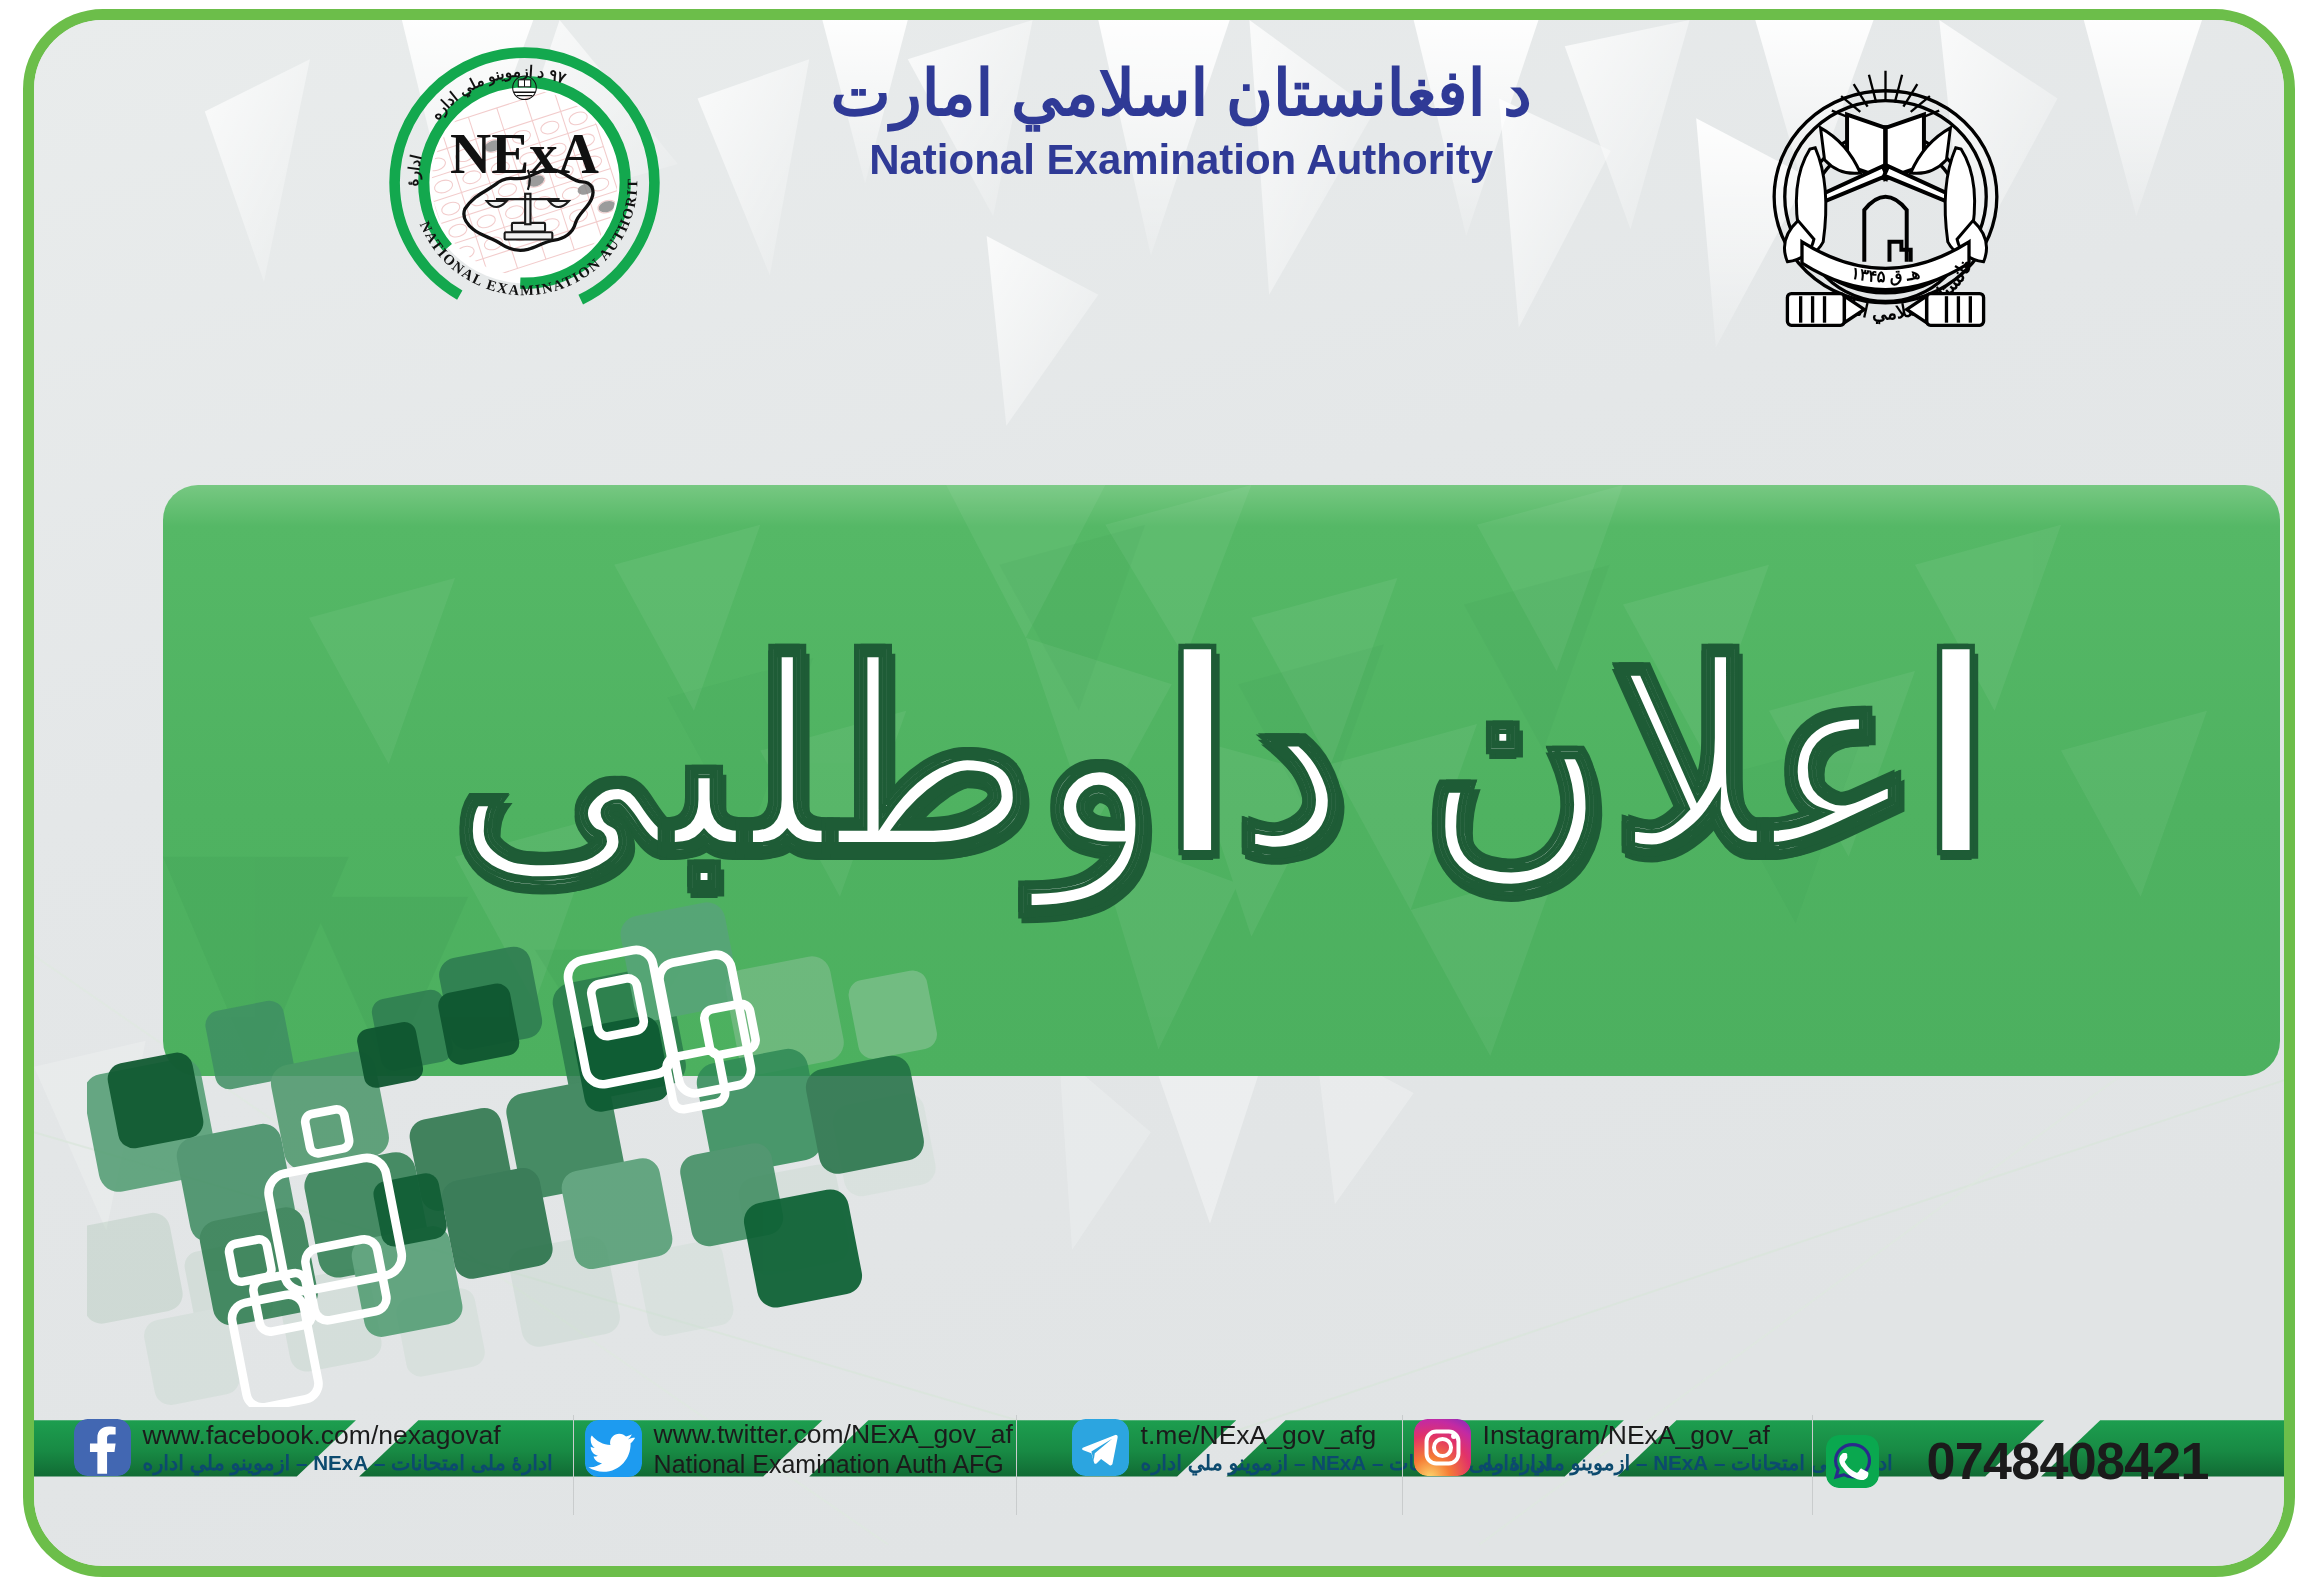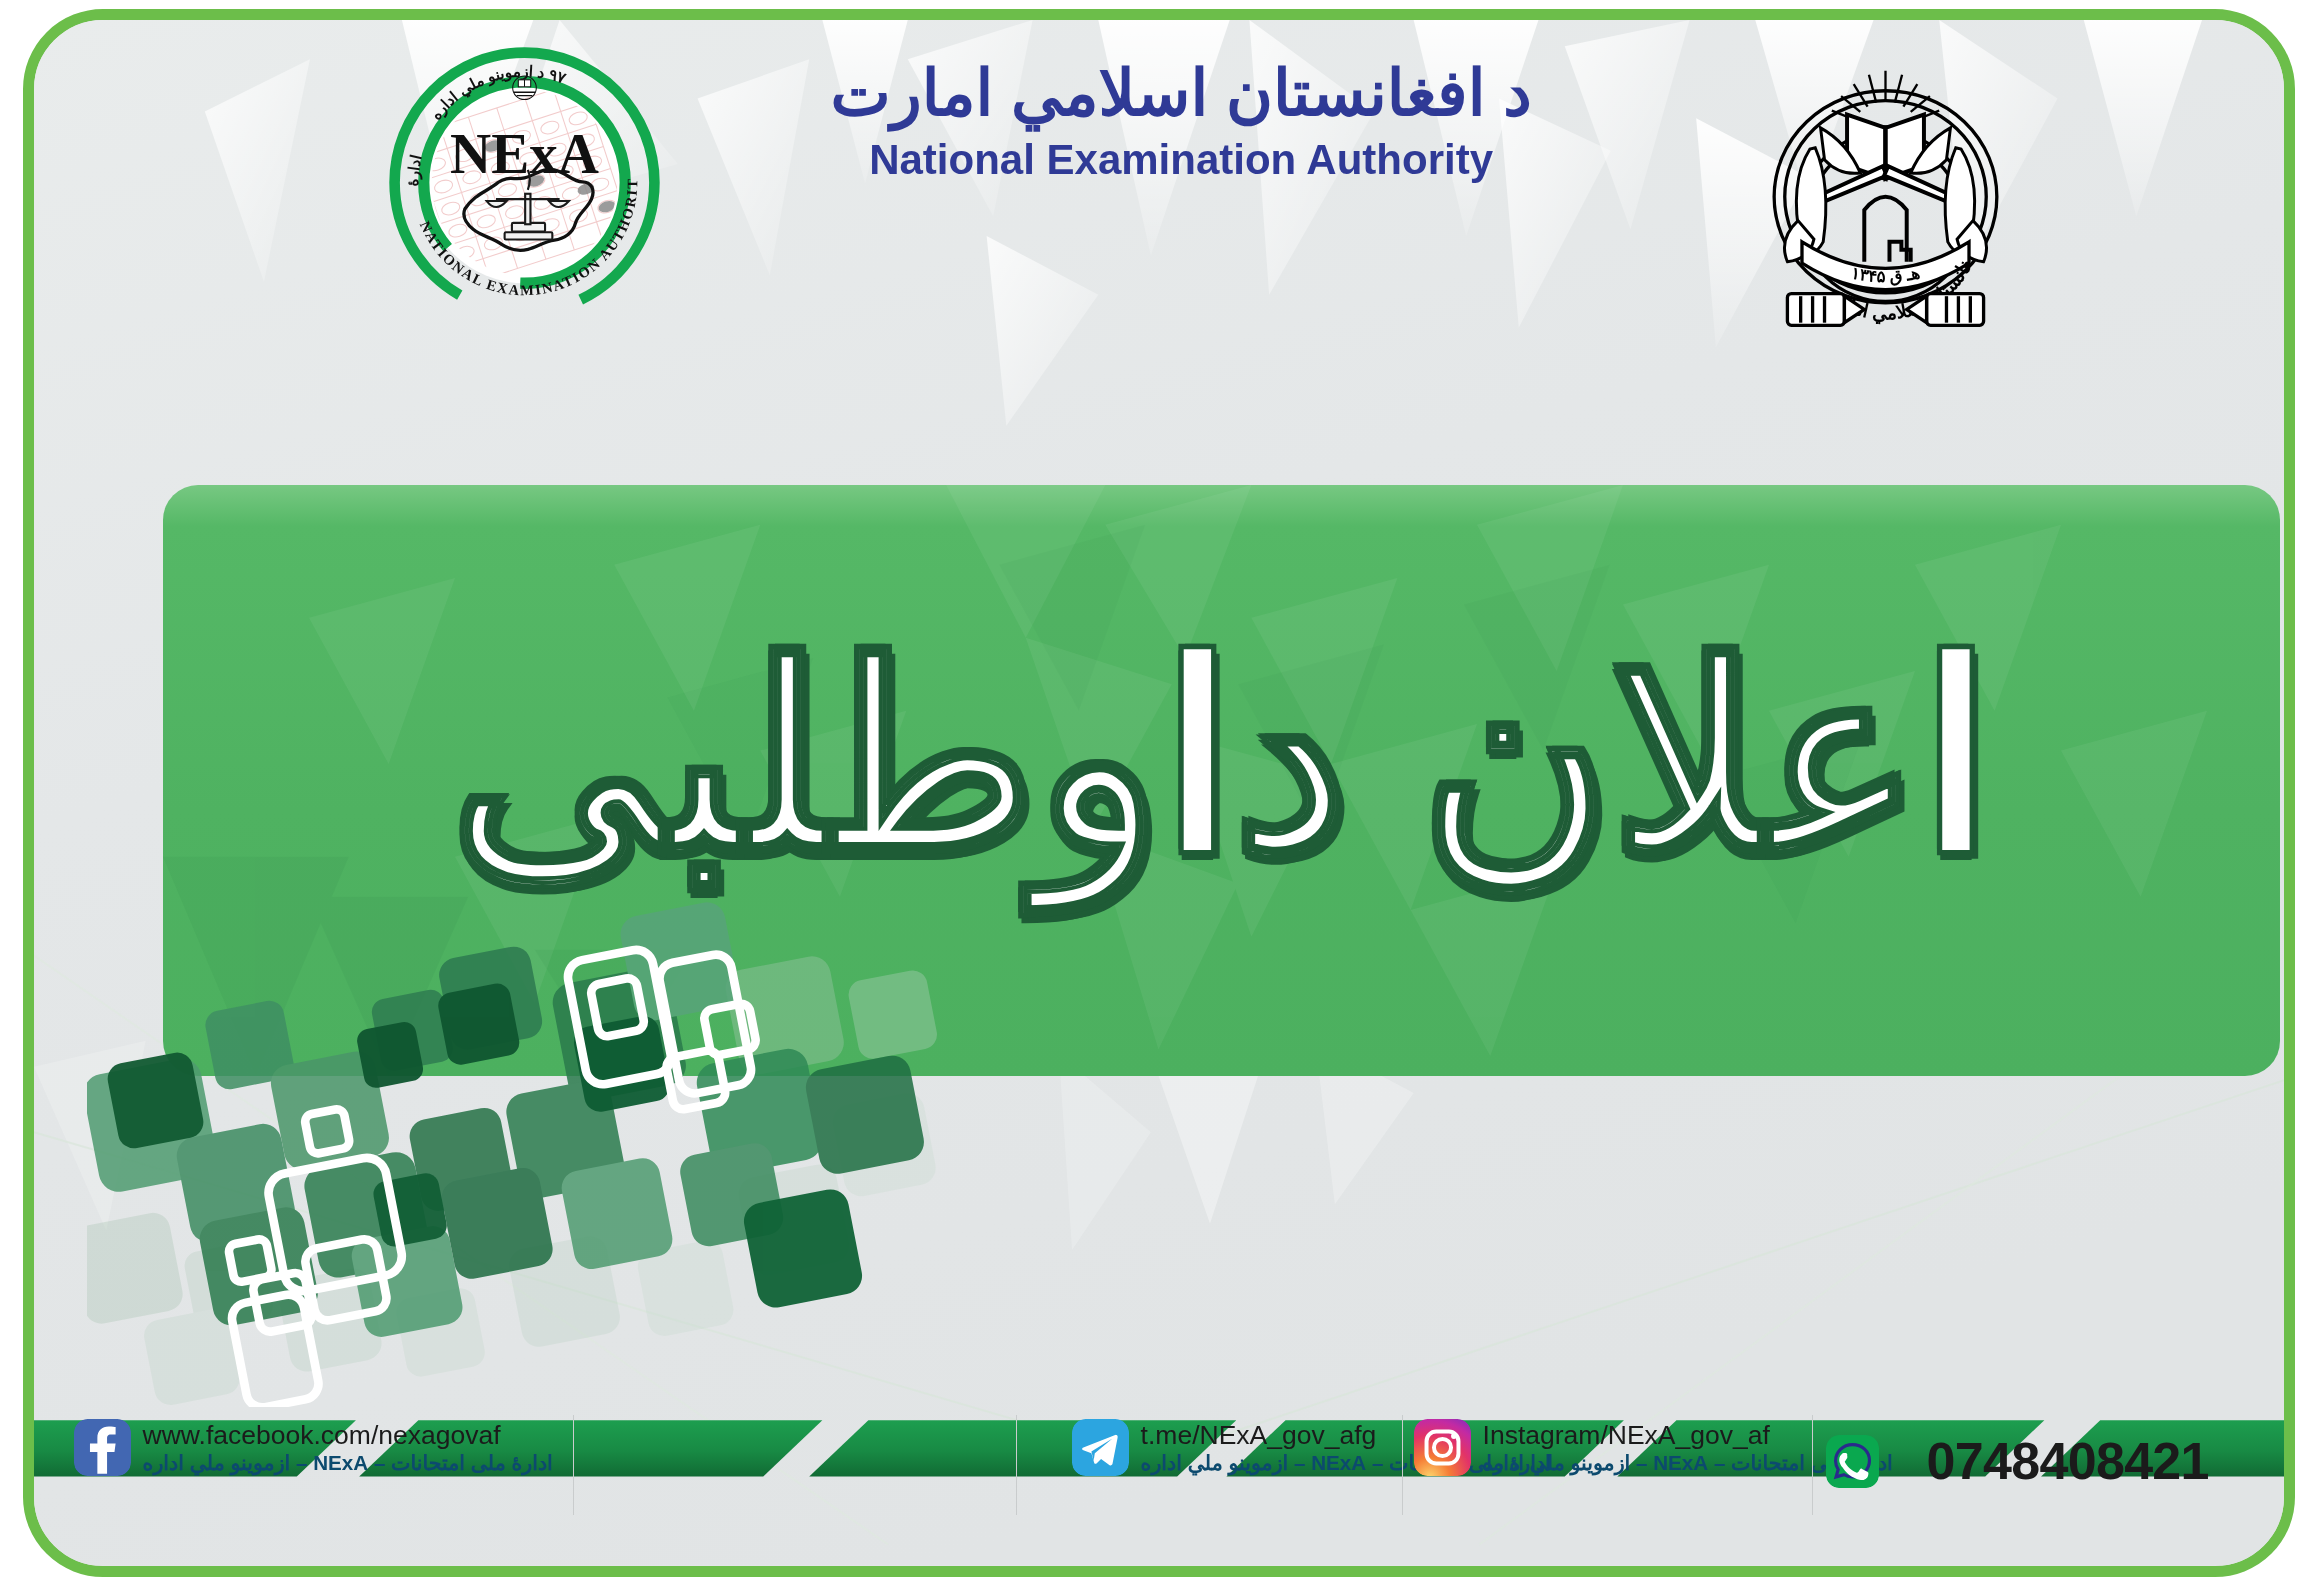--- a/index.html
+++ b/index.html
@@ -488,20 +488,32 @@
               <path d="M58 96V58h13l2-15H58v-9c0-4 1-7 7-7h8V14c-1 0-6-1-12-1-12 0-20 7-20 20v10H28v15h13v38z" fill="#fff"></path>
             </svg>
           </div>
           <div class="soc-text">
             <div class="soc-l1">www.facebook.com/nexagovaf</div>
             <div class="soc-l2">ادارۀ ملی امتحانات – NExA – ازموینو ملي اداره</div>
           </div>
         </div>
         <div class="sep" style="left:539px;"></div>
 
+        <div class="soc" style="left:551px;">
+          <div class="soc-icon">
+            <svg viewBox="0 0 100 100">
+              <rect width="100" height="100" rx="24" fill="#1d9bf0"></rect>
+              <path d="M84 31c-3 1-6 2-9 3 3-2 6-5 7-9-3 2-6 3-10 4-3-3-7-5-12-5-9 0-16 7-16 16 0 1 0 3 1 4-13-1-25-7-33-17-2 2-2 5-2 8 0 6 3 11 7 14-3 0-5-1-7-2 0 8 5 14 13 16-2 0-3 1-5 1h-3c2 7 8 11 15 12-6 4-13 7-20 7h-4c8 5 17 8 26 8 31 0 48-26 48-48v-2c3-3 6-6 8-10z" fill="#fff"></path>
+            </svg>
+          </div>
+          <div class="soc-text">
+            <div class="soc-l1">www.twitter.com/NExA_gov_af</div>
+            <div class="soc-l1" style="font-size:25px;">National Examination Auth AFG</div>
+          </div>
+        </div>
         <div class="sep" style="left:982px;"></div>
 
         <div class="soc" style="left:1038px;">
           <div class="soc-icon">
             <svg viewBox="0 0 100 100">
               <rect width="100" height="100" rx="24" fill="#2ca5e0"></rect>
               <path d="M78 27L20 50c-3 1-3 4 0 5l14 5 5 17c1 2 2 2 4 1l8-8 15 11c2 1 4 0 5-2l9-46c1-4-2-6-5-5zM40 60l-2 13-4-16 37-23z" fill="#fff"></path>
             </svg>
           </div>
           <div class="soc-text">

